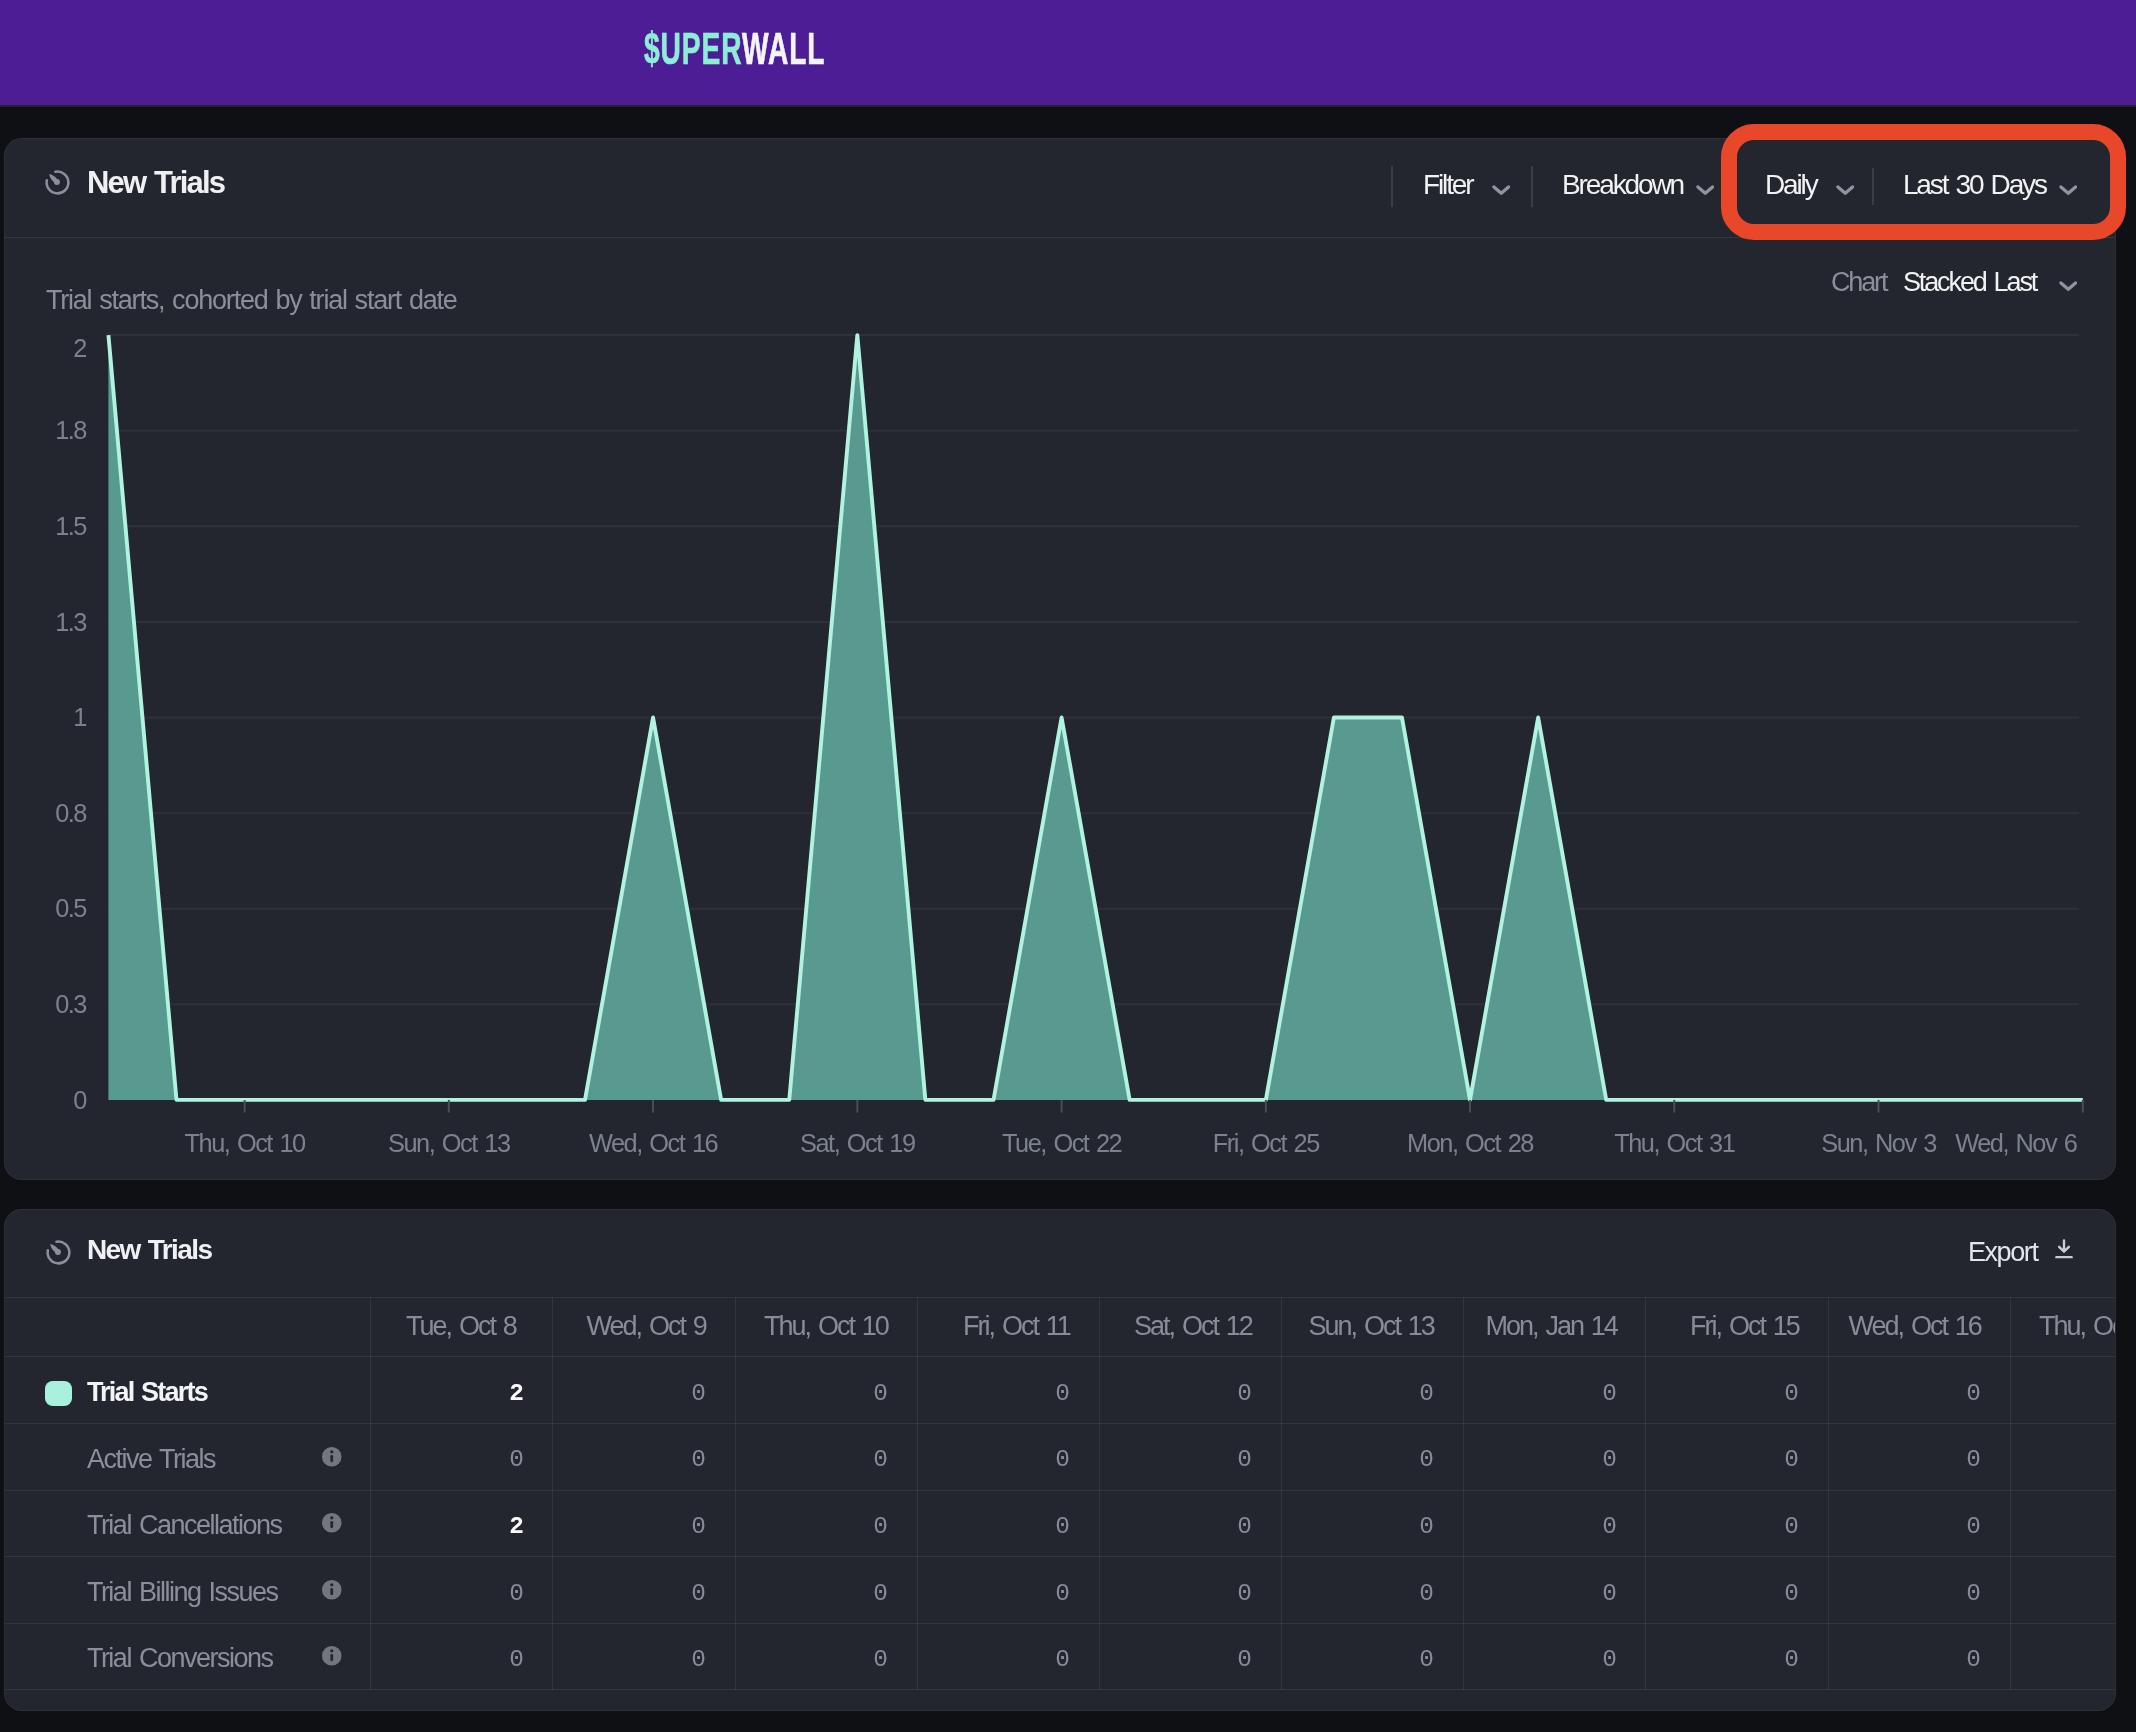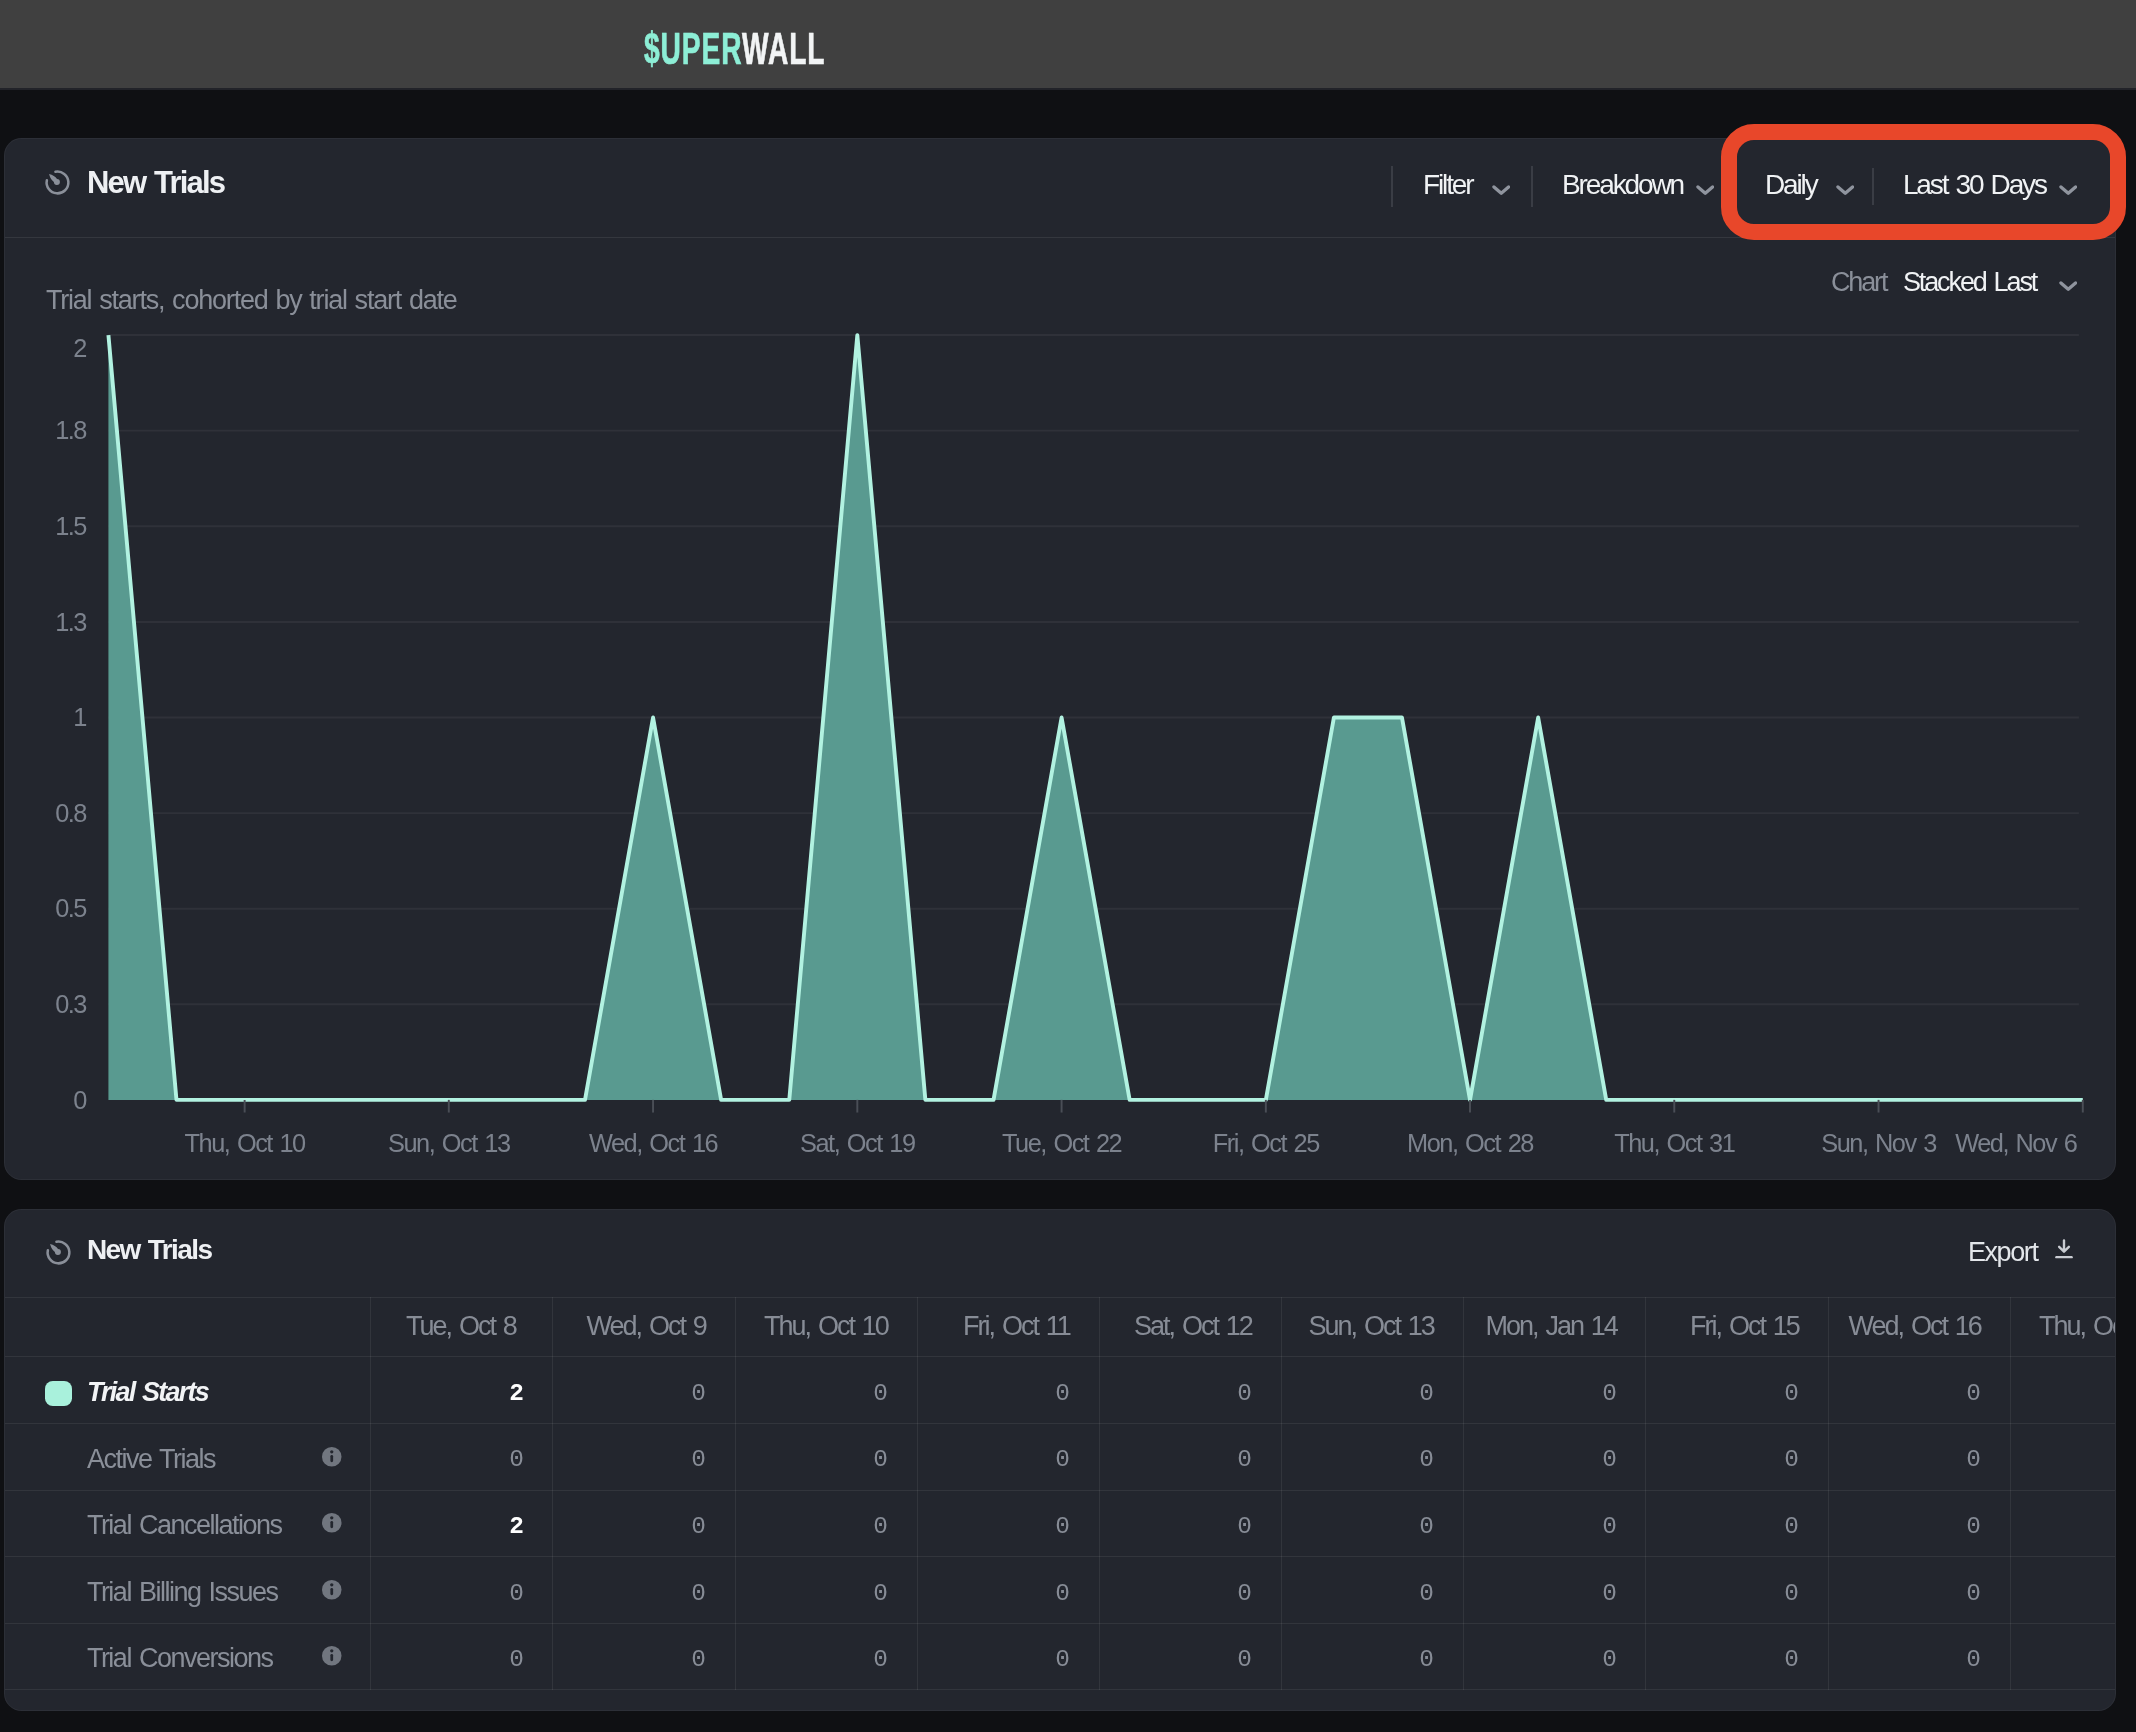--- a/index.html
+++ b/index.html
@@ -1,15 +1,15 @@
 <!DOCTYPE html>
 <html><head><meta charset="utf-8"><style>
 * { margin:0; padding:0; box-sizing:border-box; }
 body { width:2137px; height:1732px; background:#0f1013; font-family:"Liberation Sans",sans-serif; position:relative; overflow:hidden; }
-.header { position:absolute; left:0; top:0; width:2137px; height:90px; background:#404040; border-bottom:2.9px solid #222329; }
+.header { position:absolute; left:0; top:0; width:2137px; height:107px; background:#4c1d95; border-bottom:2.9px solid #222329; }
 .logo { position:absolute; left:644px; top:23.4px; font-size:45px; font-weight:bold; letter-spacing:1.5px; color:#f2f4f5; -webkit-text-stroke:0.7px; transform:scaleX(0.625); transform-origin:left; white-space:nowrap; }
 .logo span { color:#8deed6; }
 .panel { position:absolute; left:3.9px; background:#23262e; border:1px solid rgba(255,255,255,0.045); border-radius:17.6px; overflow:hidden; }
 #p1 { top:138px; width:2112px; height:1042px; }
 #p2 { top:1209px; width:2112px; height:502px; }
 .ptitle { position:absolute; left:82px; color:#eef0f3; font-weight:bold; word-spacing:2px; white-space:nowrap; }
 #p1 .ptitle { top:26px; font-size:31px; letter-spacing:-1.8px; }
 .sep { position:absolute; width:2px; background:#3a3d45; }
 .ctl { position:absolute; font-size:28px; letter-spacing:-2.1px; word-spacing:2.4px; color:#f0f2f4; white-space:nowrap; }
 .chev { position:absolute; }
@@ -18,21 +18,21 @@
 .grey { color:#8a8f99; }
 .ax { font-family:"Liberation Sans",sans-serif; font-size:26px; letter-spacing:-1.5px; word-spacing:2px; fill:#7c828d; }
 .redbox { position:absolute; left:1721px; top:124px; width:405px; height:116px; border:16.6px solid #e8472a; border-radius:33px; z-index:20; }
 .hcell { position:absolute; width:215px; text-align:right; font-size:27px; letter-spacing:-2px; word-spacing:2.4px; color:#878c96; white-space:nowrap; }
 .val { position:absolute; width:215px; text-align:right; font-family:"Liberation Mono",monospace; font-size:24.4px; }
 .vz { color:#878c96; }
 .vw { color:#ffffff; font-weight:bold; }
 .vl { position:absolute; top:87px; height:393px; width:1px; background:rgba(255,255,255,0.07); }
 .hl { position:absolute; left:0; width:2112px; height:1px; background:rgba(255,255,255,0.07); }
 .rlab { position:absolute; left:82px; font-size:27px; word-spacing:2px; white-space:nowrap; }
-.rl-white { color:#f2f4f6; font-weight:bold; letter-spacing:-1.8px;font-style:italic; }
+.rl-white { color:#f2f4f6; font-weight:bold; letter-spacing:-1.8px; }
 .rl-grey { color:#8a8f99; letter-spacing:-1.5px; }
 </style></head>
 <body>
 <div class="header">
     <div class="logo"><span>$UPER</span>WALL</div>
   </div>
 
 <div class="panel" id="p1">
   <div style="position:absolute;left:38px;top:29px"><svg width="29" height="29" viewBox="0 0 24 24" fill="none">
         <path d="M3.2 10.13 A 9 9 0 1 0 10.28 3.16" stroke="#8a8f99" stroke-width="2.1" stroke-linecap="round"></path>

